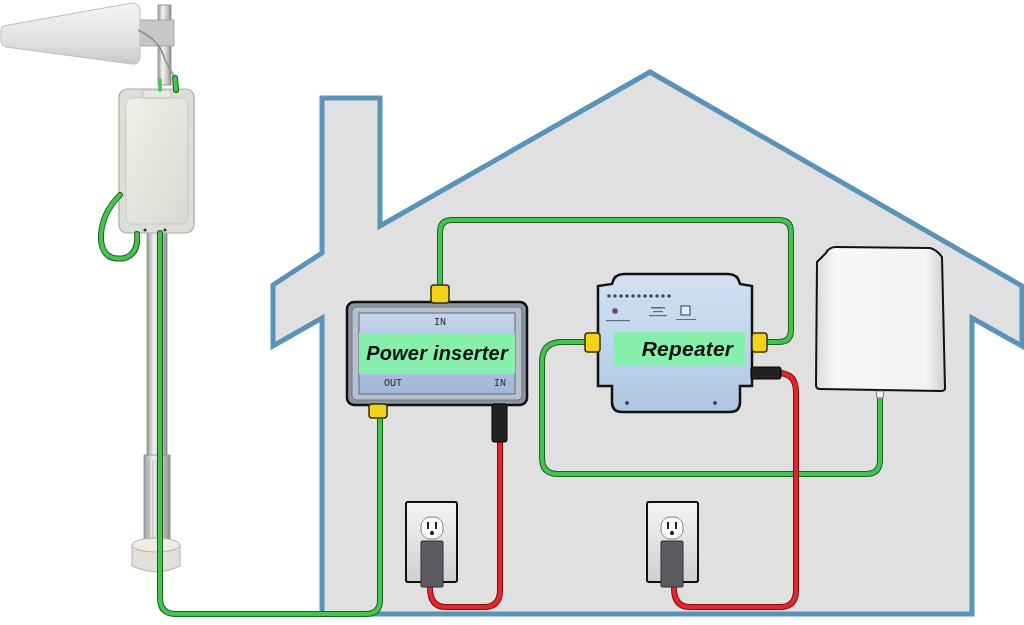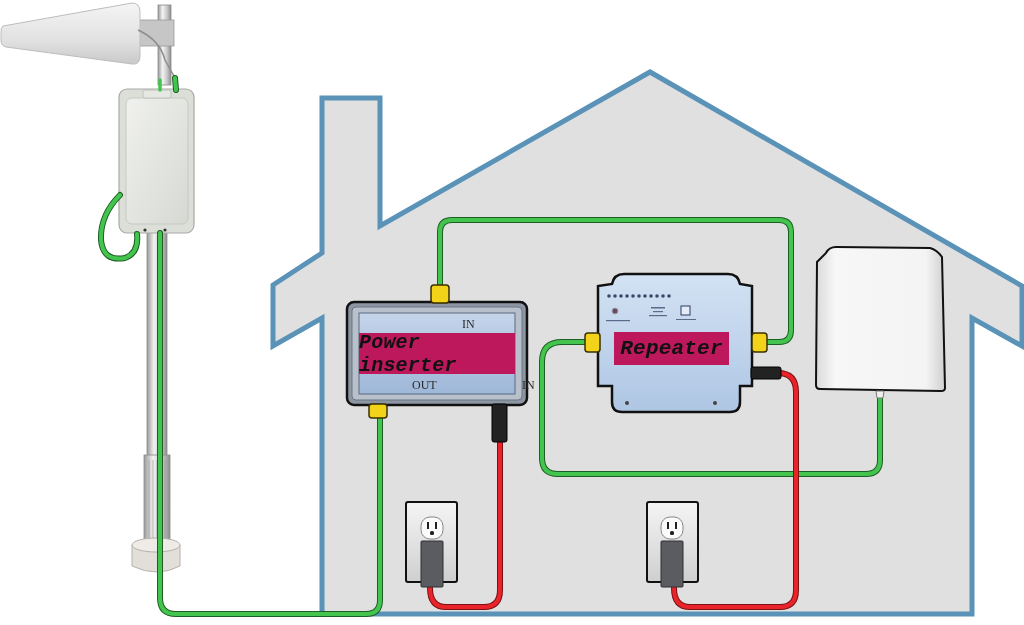--- a/index.html
+++ b/index.html
@@ -1,22 +1,22 @@
 <!DOCTYPE html>
 <html><head>
 <meta charset="utf-8">
 <style>
   html, body { margin:0; padding:0; background:#ffffff; }
   body { width:1024px; height:625px; position:relative; overflow:hidden; font-family:"DejaVu Sans", sans-serif; }
   #stage { position:absolute; left:0; top:0; width:1024px; height:625px; }
   .label-box {
-    position:absolute; background:#be185d; display:flex; align-items:center; justify-content:center;
-    font-family:Liberation Mono, monospace; font-style:italic; font-weight:bold; color:#111; letter-spacing:0.2px;
+    position:absolute; background:#86efac; display:flex; align-items:center; justify-content:center;
+    font-family:Liberation Sans, sans-serif; font-style:italic; font-weight:bold; color:#111; letter-spacing:0.2px;
   }
-  .port-label { position:absolute; font-family:Liberation Serif, serif; font-size:12px; color:#2a2a2a;margin-left:28px; }
+  .port-label { position:absolute; font-family:Liberation Mono, monospace; font-size:10px; color:#2a2a2a; }
 </style>
 </head>
 <body>
 
 <svg id="stage" viewBox="0 0 1024 625" xmlns="http://www.w3.org/2000/svg">
   <defs>
     <linearGradient id="poleGrad" x1="0" x2="1" y1="0" y2="0">
       <stop offset="0" stop-color="#9a9a9a"></stop>
       <stop offset="0.35" stop-color="#f2f2f2"></stop>
       <stop offset="0.7" stop-color="#c8c8c8"></stop>
@@ -171,13 +171,13 @@
       <rect x="675" y="522" width="2" height="7" fill="#222"></rect>
     <rect x="670" y="531" width="4" height="4" rx="1.5" fill="#222"></rect>
     <rect x="661" y="541" width="22" height="46" rx="1" fill="#5a5c61" stroke="#2e2f33" stroke-width="1"></rect>
   </g>
 </svg>
 
 <div class="label-box" style="left:359px; top:333px; width:156px; height:41px; font-size:20px;">Power inserter</div>
 <div class="port-label" style="left:434px; top:317px;">IN</div>
 <div class="port-label" style="left:384px; top:378px;">OUT</div>
 <div class="port-label" style="left:494px; top:378px;">IN</div>
-<div class="label-box" style="left:614px; top:332px; width:115px; height:33px; font-size:21px;">Repeater</div>
+<div class="label-box" style="left:614px; top:332px; width:115px; height:33px; font-size:21px;padding-left:16px;">Repeater</div>
 
 </body></html>

